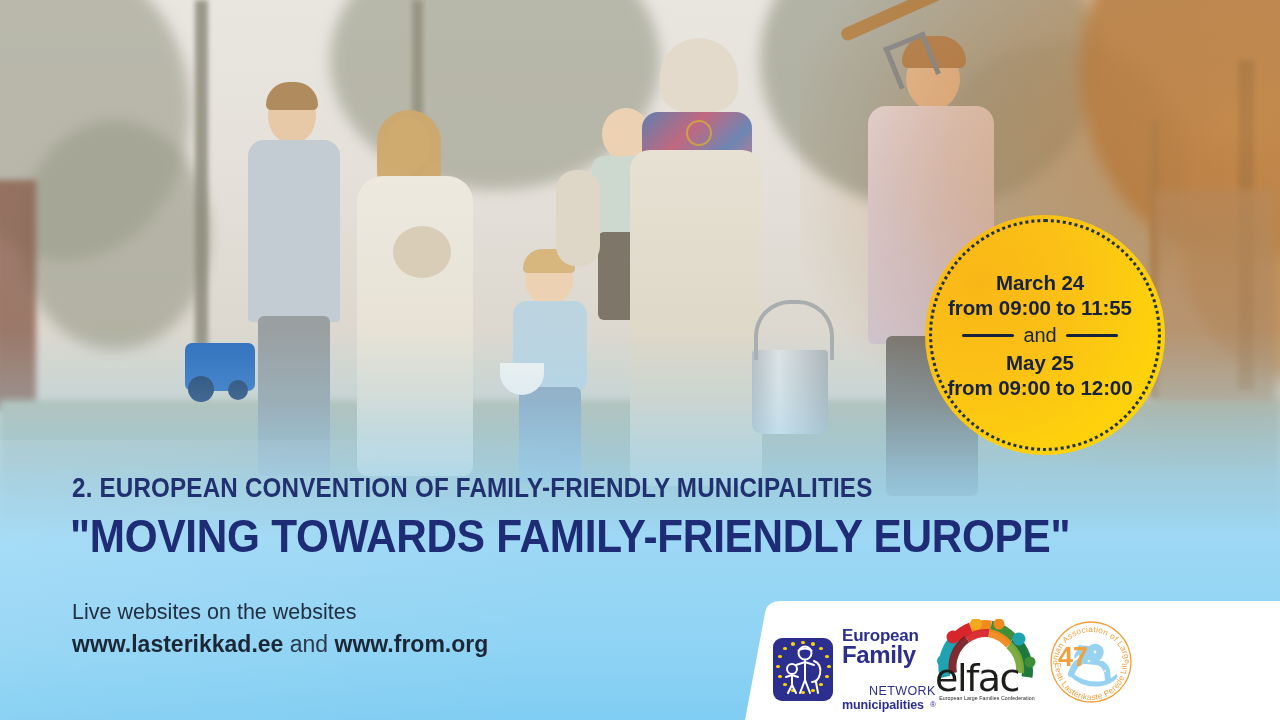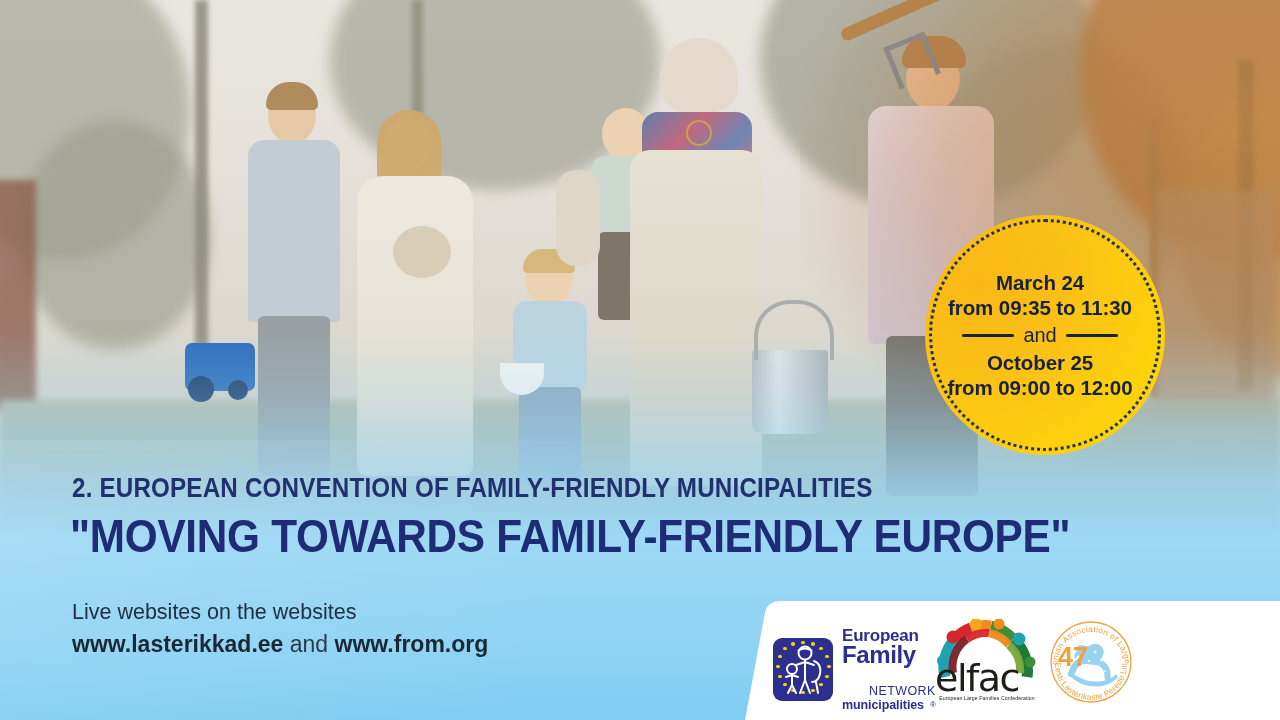--- a/index.html
+++ b/index.html
@@ -190,27 +190,27 @@
     <div class="warm2"></div>
     <div class="bluewash"></div>
     <div class="bluebottom"></div>
     <div class="bluesheen"></div>
   </div>
 
   <div id="badge">
     <div class="dots"></div>
     <div class="inner">
       <div>March 24</div>
-      <div>from 09:35 to 11:30</div>
+      <div>from 09:00 to 11:55</div>
       <div class="and-row">
         <span class="ln"></span>
         <span class="and">and</span>
         <span class="ln"></span>
       </div>
-      <div>October 25</div>
+      <div>May 25</div>
       <div>from 09:00 to 12:00</div>
     </div>
   </div>
 
   <div id="kicker">2. EUROPEAN CONVENTION OF FAMILY-FRIENDLY MUNICIPALITIES</div>
   <div id="title">"MOVING TOWARDS FAMILY-FRIENDLY EUROPE"</div>
   <div id="live">Live websites on the websites</div>
   <div id="sites">
     <span>www.lasterikkad.ee</span><span class="and"> and </span><span>www.from.org</span>
   </div>

